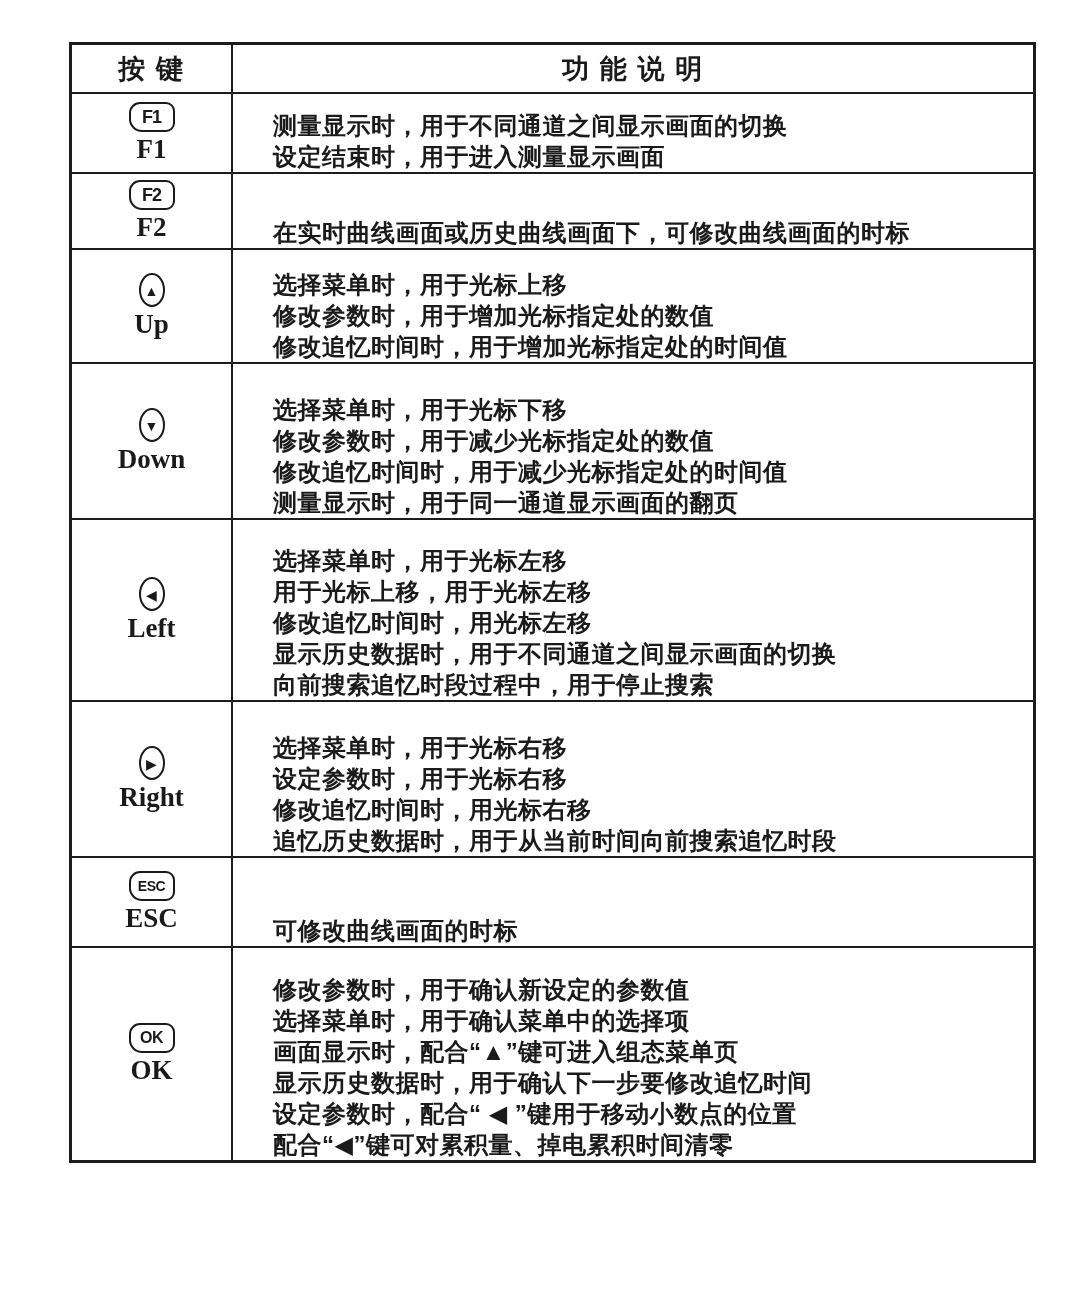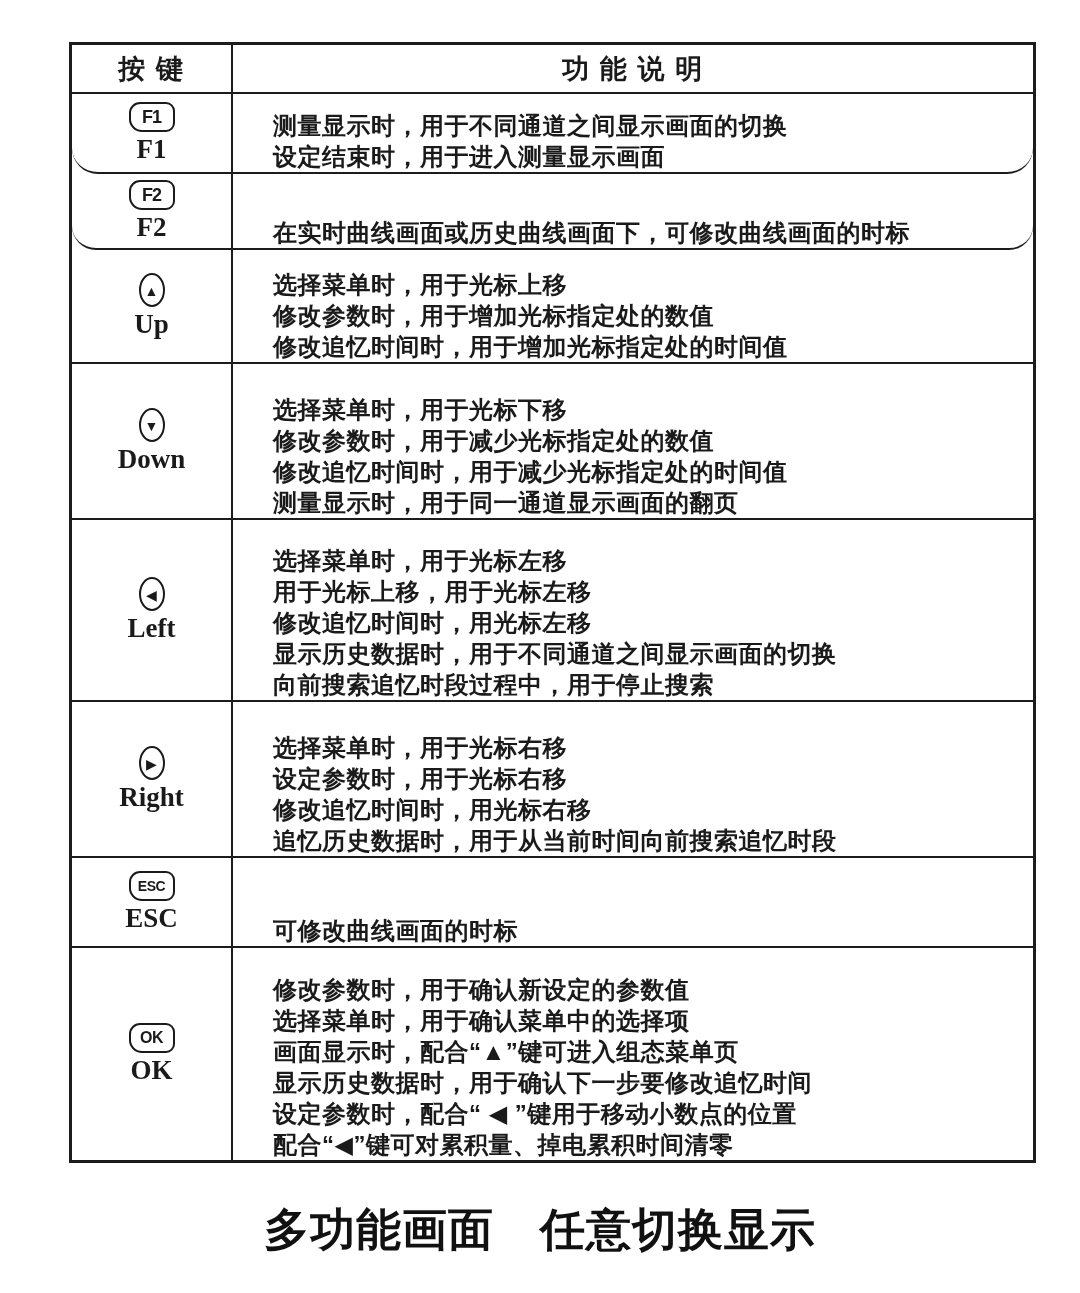--- a/index.html
+++ b/index.html
@@ -31,22 +31,22 @@
   }
   
   .row.header .key-cell,.row.header .desc-cell{
     align-items:center;justify-content:center;padding-left:0;
     font-family:"Liberation Serif","DejaVu Serif",serif;
     font-size:27px;font-weight:700;letter-spacing:2px;
   }
   .row.header .desc-cell{flex-direction:row;}
   
   .rh-hd{height:47px;}
-  .rh-f1{height:78px;border-radius:26px;}
-  .rh-f2{height:74px;border-radius:24px;}
+  .rh-f1{height:78px;}
+  .rh-f2{height:74px;}
   .rh-up{height:112px;}
   .rh-dn{height:154px;}
   .rh-lt{height:180px;}
   .rh-rt{height:154px;}
   .rh-esc{height:88px;}
   .rh-ok{height:212px;}
 
   
   .keycap{
     width:46px;height:30px;box-sizing:border-box;
@@ -199,15 +199,14 @@
         <div class="line">选择菜单时，用于确认菜单中的选择项</div>
         <div class="line">画面显示时，配合“▲”键可进入组态菜单页</div>
         <div class="line">显示历史数据时，用于确认下一步要修改追忆时间</div>
         <div class="line">设定参数时，配合“ ◀ ”键用于移动小数点的位置</div>
         <div class="line">配合“◀”键可对累积量、掉电累积时间清零</div>
       </div>
     </div>
 
   </div>
 
-  <div class="footer-title">多功能画面　任意切换显示</div>
 
 </div>
 
 </body></html>

